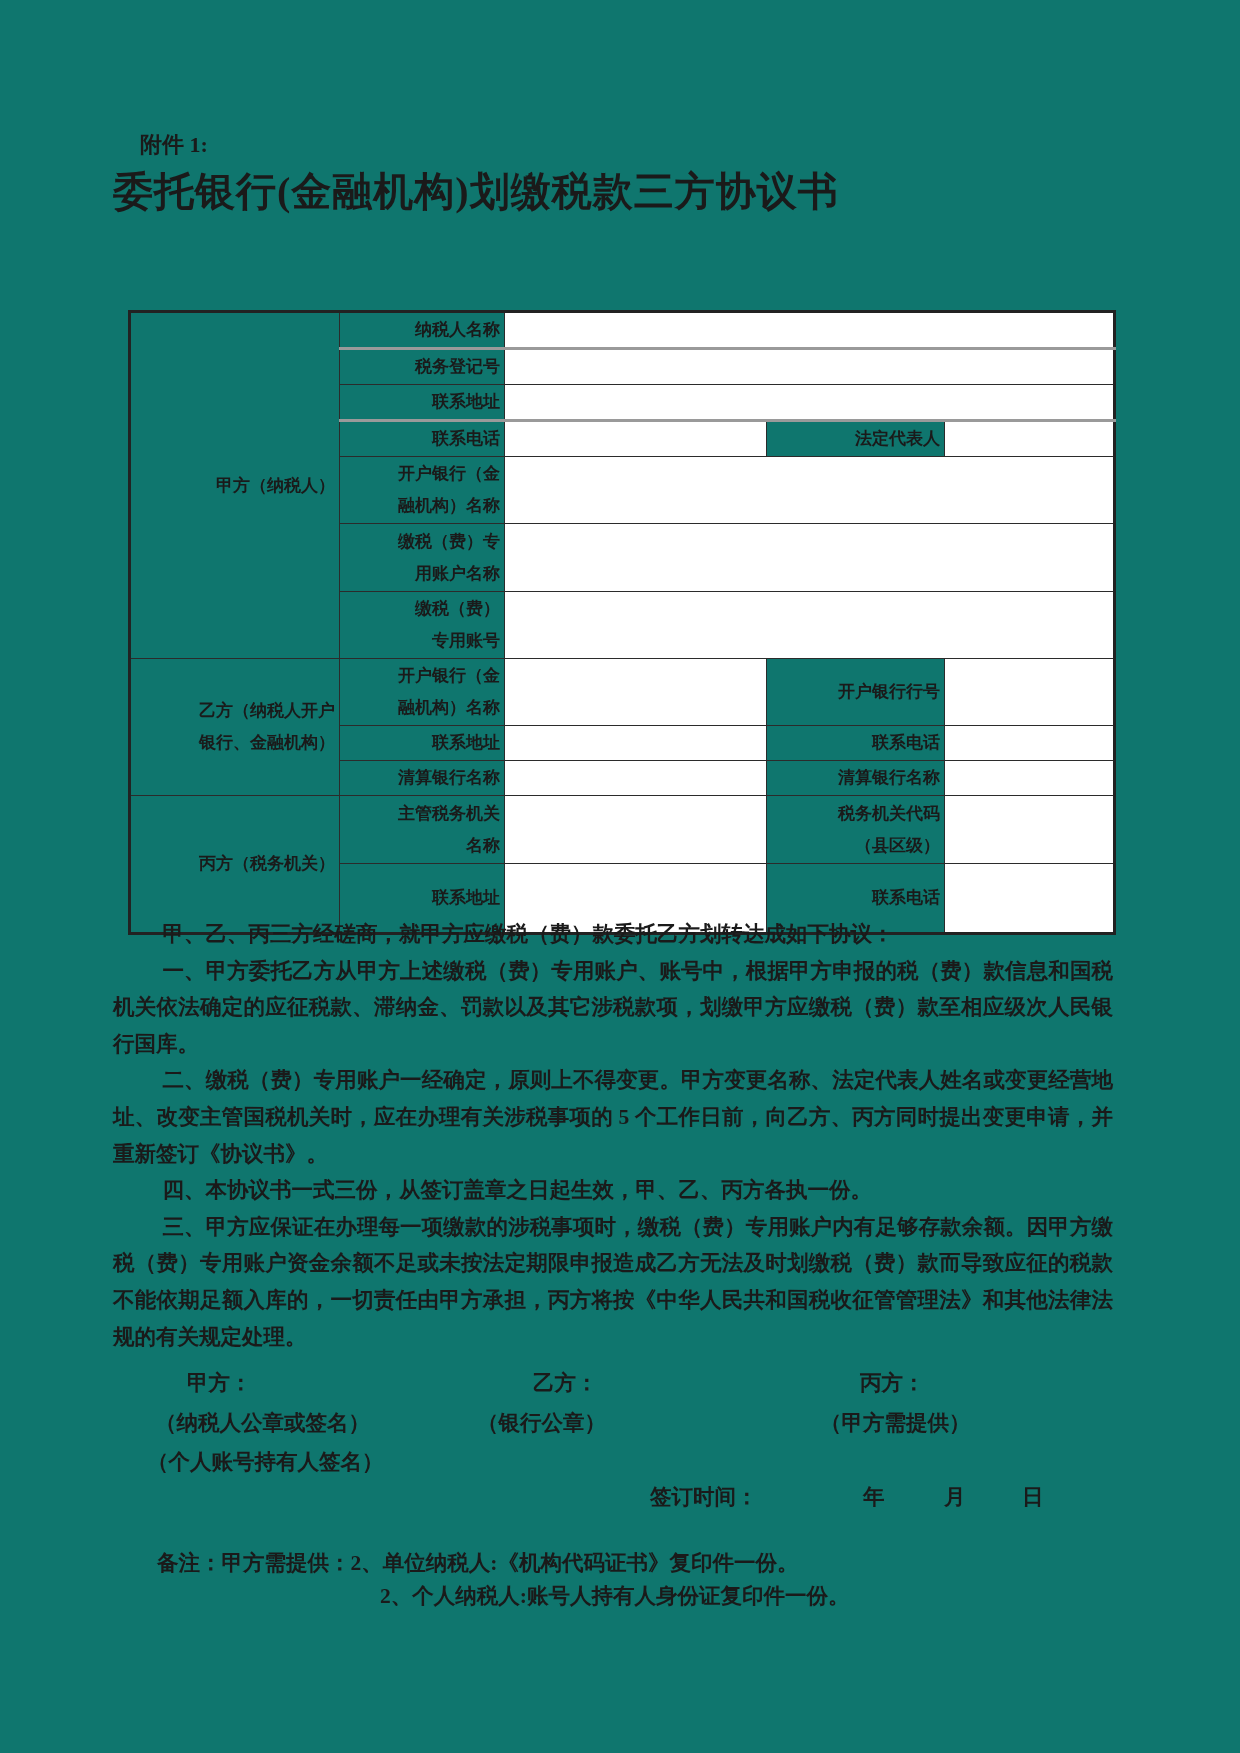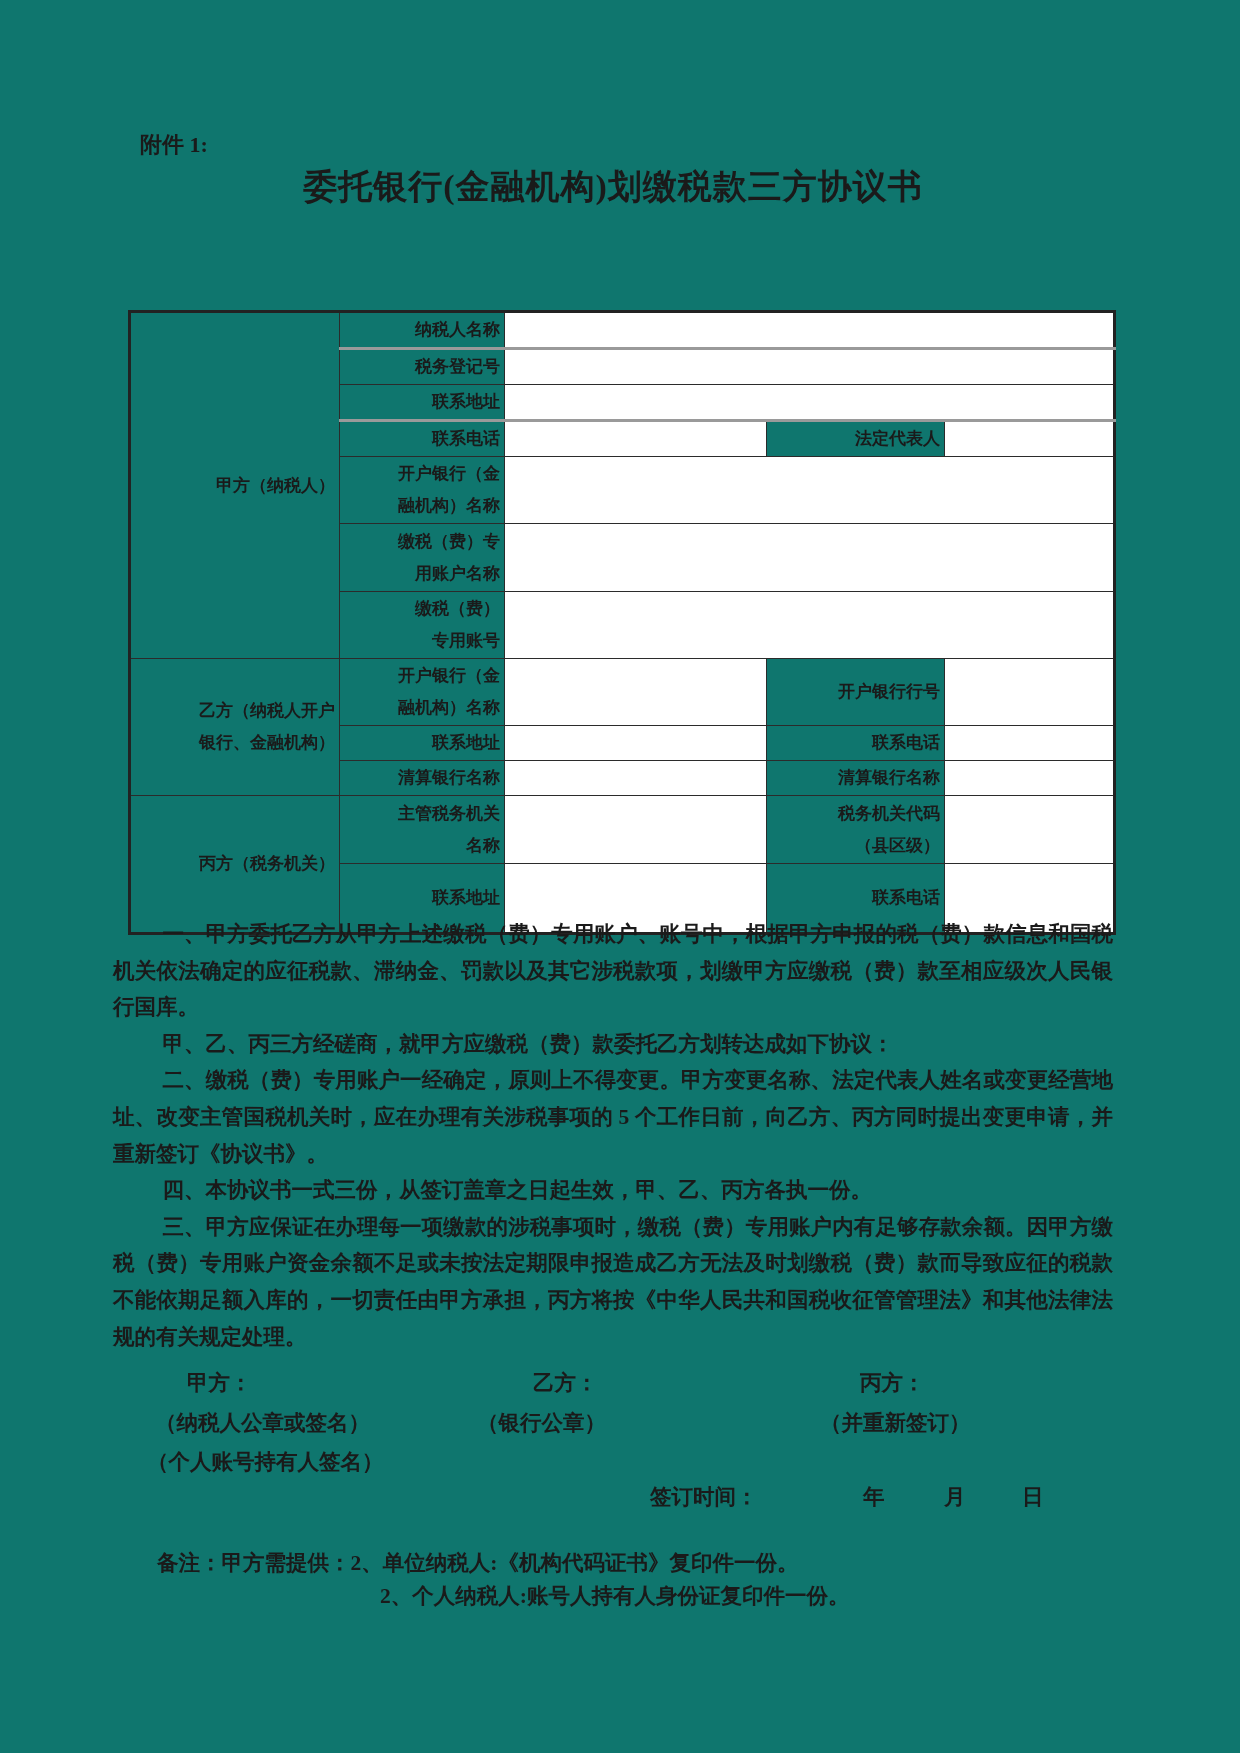--- a/index.html
+++ b/index.html
@@ -6,21 +6,21 @@
   body{
     width:1240px;height:1753px;
     font-family:"Liberation Serif","DejaVu Serif",serif;
     font-weight:bold;color:#1a1a1a;
     position:relative;overflow:hidden;
   }
   .page{position:absolute;left:0;top:0;width:1240px;height:1753px;background:#0f766e;}
 
   .attachment{position:absolute;left:140px;top:130px;font-size:22px;}
   .title{position:absolute;left:113px;top:164px;width:1000px;margin:0;
-         text-align:center;font-size:34px;font-weight:bold;letter-spacing:1px;}
+         text-align:left;font-size:40px;font-weight:bold;letter-spacing:1px;}
   .subtitle{position:absolute;left:113px;top:224px;width:1000px;
             text-align:center;font-size:22px;letter-spacing:.5px;}
 
   .table-wrap{position:absolute;left:128px;top:310px;}
   table.form-table{border-collapse:collapse;table-layout:fixed;width:985px;
                    border:3px solid #222;}
   table.form-table td{
     border:1.6px solid #2b2b2b;
     text-align:right;vertical-align:middle;
     font-size:17px;line-height:32px;
@@ -130,34 +130,34 @@
           <td class="label">联系地址</td>
           <td class="value"></td>
           <td class="label">联系电话</td>
           <td class="value"></td>
         </tr>
       </tbody>
     </table>
   </div>
 
   <div class="body-text">
+    <p>甲、乙、丙三方经磋商，就甲方应缴税（费）款委托乙方划转达成如下协议：</p>
     <p>一、甲方委托乙方从甲方上述缴税（费）专用账户、账号中，根据甲方申报的税（费）款信息和国税机关依法确定的应征税款、滞纳金、罚款以及其它涉税款项，划缴甲方应缴税（费）款至相应级次人民银行国库。</p>
-    <p>甲、乙、丙三方经磋商，就甲方应缴税（费）款委托乙方划转达成如下协议：</p>
     <p>二、缴税（费）专用账户一经确定，原则上不得变更。甲方变更名称、法定代表人姓名或变更经营地址、改变主管国税机关时，应在办理有关涉税事项的 5 个工作日前，向乙方、丙方同时提出变更申请，并重新签订《协议书》。</p>
     <p>四、本协议书一式三份，从签订盖章之日起生效，甲、乙、丙方各执一份。</p>
     <p>三、甲方应保证在办理每一项缴款的涉税事项时，缴税（费）专用账户内有足够存款余额。因甲方缴税（费）专用账户资金余额不足或未按法定期限申报造成乙方无法及时划缴税（费）款而导致应征的税款不能依期足额入库的，一切责任由甲方承担，丙方将按《中华人民共和国税收征管管理法》和其他法律法规的有关规定处理。</p>
   </div>
 
   <span class="abs sig-party" style="left:187px">甲方：</span>
   <span class="abs sig-party" style="left:533px">乙方：</span>
   <span class="abs sig-party" style="left:860px">丙方：</span>
 
   <span class="abs sig-seal" style="left:155px">（纳税人公章或签名）</span>
   <span class="abs sig-seal" style="left:477px">（银行公章）</span>
-  <span class="abs sig-seal" style="left:820px">（并重新签订）</span>
+  <span class="abs sig-seal" style="left:820px">（甲方需提供）</span>
 
   <span class="abs sig-personal" style="left:147px">（个人账号持有人签名）</span>
 
   <span class="abs sig-time" style="left:650px">签订时间：</span>
   <span class="abs sig-time" style="left:863px">年</span>
   <span class="abs sig-time" style="left:944px">月</span>
   <span class="abs sig-time" style="left:1022px">日</span>
 
   <span class="abs note1" style="left:157px">备注：甲方需提供：2、单位纳税人:《机构代码证书》复印件一份。</span>
   <span class="abs note2" style="left:380px">2、个人纳税人:账号人持有人身份证复印件一份。</span>

